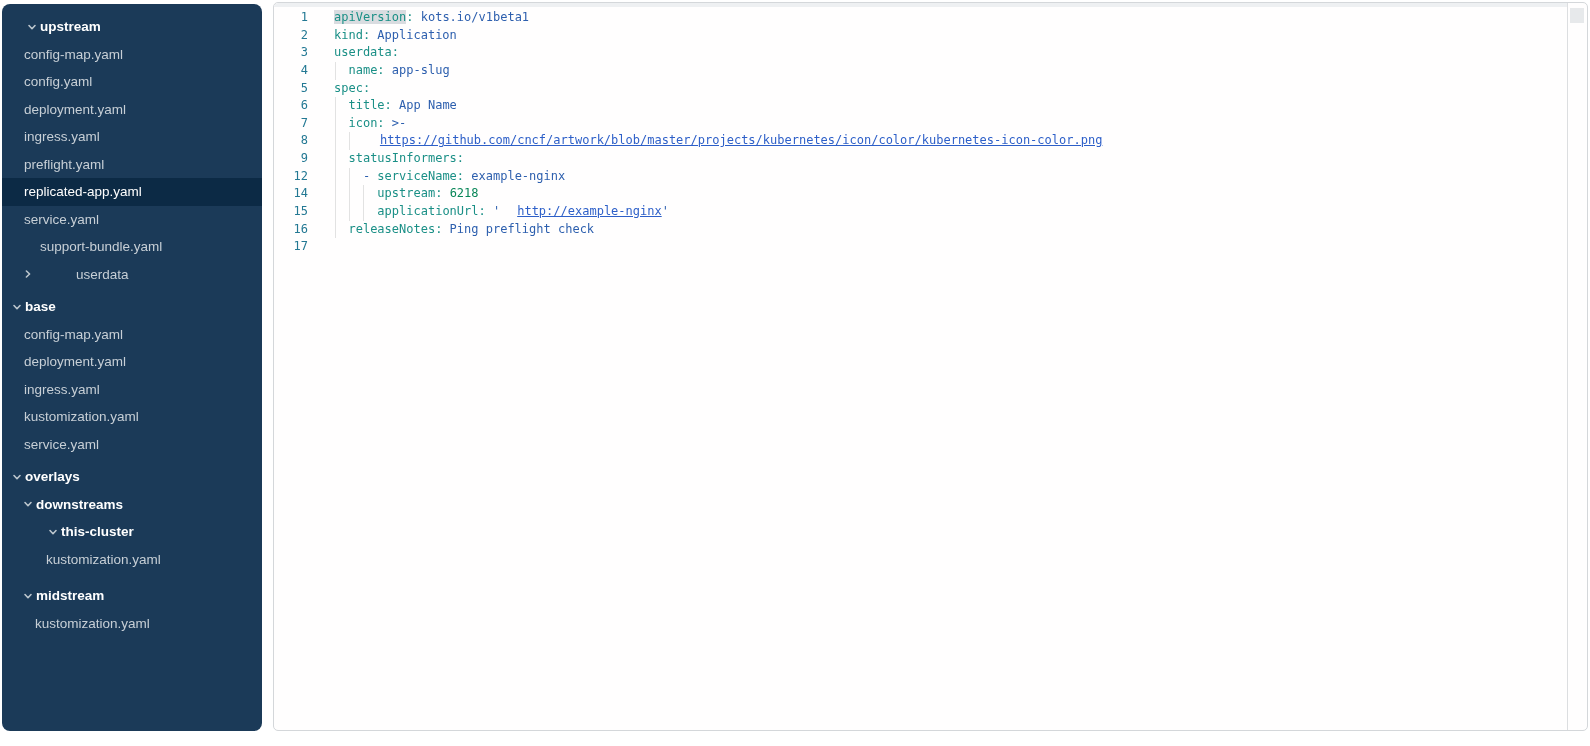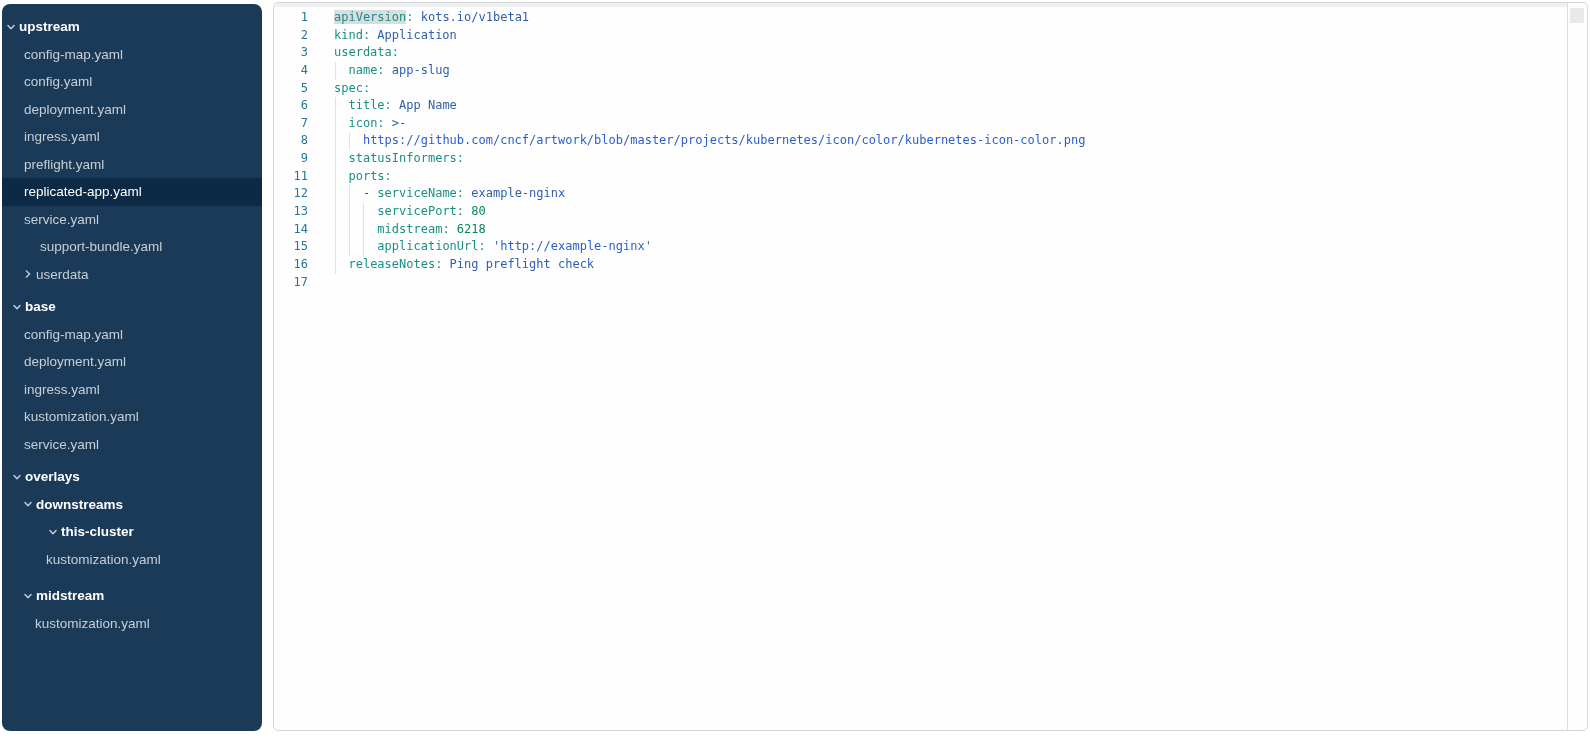--- a/index.html
+++ b/index.html
@@ -29,21 +29,21 @@
     position:absolute; left:2px; top:4px; width:260px; height:727px;
     background:var(--sidebar-bg); border-radius:8px; padding-top:9px;
     overflow:hidden;
   }
   .row {
     height:27.5px; display:flex; align-items:center;
     font-size:13.5px; color:var(--sidebar-file-text); cursor:pointer;
     white-space:nowrap;
   }
   .row.folder { color:var(--sidebar-folder-text); font-weight:bold; }
-  .row.folder.muted { color:var(--sidebar-file-text); font-weight:normal; }
+  .row.folder.muted { color:var(--sidebar-file-text); font-weight:normal;gap:40px; }
   .row.selected { background:var(--sidebar-selected-bg); color:#ffffff; font-weight:normal; }
   .row .chev { width:13px; display:inline-flex; align-items:center; flex:0 0 13px; }
   .row .chev svg { stroke:var(--chevron); }
   .gap-sm { margin-top:5px; }
   .gap-md { margin-top:9px; }
 
   
   .editor {
     position:absolute; left:273px; top:2px; width:1315px; height:729px;
     background:#fffefe; border:1px solid var(--editor-border); border-radius:5px;
@@ -64,29 +64,29 @@
   .line { position:relative; height:17.65px; line-height:17.65px; white-space:pre; display:flex; }
   .ln {
     width:34px; flex:0 0 34px; text-align:right; color:var(--line-number);
     user-select:none;
   }
   .ltext { margin-left:26px; position:relative; }
   .g { position:absolute; top:0; bottom:0; width:1px; background:var(--indent-guide); }
   .tk-key   { color:var(--yaml-key); }
   .tk-value { color:var(--yaml-value); }
   .tk-num   { color:var(--yaml-number); }
-  .tk-link  { color:var(--yaml-link); cursor:pointer; }
+  .tk-link  { color:var(--yaml-link); text-decoration:underline; cursor:pointer;margin-left:17px; }
   .tk-plain { color:#333333; }
   .hl { background:var(--word-highlight); }
 </style>
 </head>
 <body>
 
 <aside class="sidebar" id="file-tree">
-    <div class="row folder" style="padding-left: 4px;">
+    <div class="row folder" style="padding-left: 25px;">
       <span class="chev">
         <svg width="10" height="10" viewBox="0 0 10 10" fill="none" stroke-width="1.6" stroke-linecap="round" stroke-linejoin="round">
           <path d="M2 3.5 L5 6.7 L8 3.5"></path>
         </svg>
       </span>
       <span>upstream</span>
     </div>
     <div class="row file" style="padding-left: 22px;">
       <span>config-map.yaml</span>
     </div>
@@ -187,23 +187,21 @@
   <div class="codearea" id="code-area">
       <div class="line"><span class="ln">1</span><span class="ltext"><span class="tk-key hl">apiVersion</span><span class="tk-key">:</span><span class="tk-value"> kots.io/v1beta1</span></span></div>
       <div class="line"><span class="ln">2</span><span class="ltext"><span class="tk-key">kind:</span><span class="tk-value"> Application</span></span></div>
       <div class="line"><span class="ln">3</span><span class="ltext"><span class="tk-key">userdata:</span></span></div>
       <div class="line"><span class="ln">4</span><span class="ltext"><span class="g" style="left: 0.5px;"></span><span class="tk-plain">  </span><span class="tk-key">name:</span><span class="tk-value"> app-slug</span></span></div>
       <div class="line"><span class="ln">5</span><span class="ltext"><span class="tk-key">spec:</span></span></div>
       <div class="line"><span class="ln">6</span><span class="ltext"><span class="g" style="left: 0.5px;"></span><span class="tk-plain">  </span><span class="tk-key">title:</span><span class="tk-value"> App Name</span></span></div>
       <div class="line"><span class="ln">7</span><span class="ltext"><span class="g" style="left: 0.5px;"></span><span class="tk-plain">  </span><span class="tk-key">icon:</span><span class="tk-value"> &gt;-</span></span></div>
       <div class="line"><span class="ln">8</span><span class="ltext"><span class="g" style="left: 0.5px;"></span><span class="g" style="left: 14.95px;"></span><span class="tk-plain">    </span><span class="tk-link">https://github.com/cncf/artwork/blob/master/projects/kubernetes/icon/color/kubernetes-icon-color.png</span></span></div>
       <div class="line"><span class="ln">9</span><span class="ltext"><span class="g" style="left: 0.5px;"></span><span class="tk-plain">  </span><span class="tk-key">statusInformers:</span></span></div>
-      <div class="line"><span class="ln">11</span><span class="ltext"><span class="g" style="left: 0.5px;"></span><span class="tk-plain">  </span><span class="tk-key">ports:</span></span></div>
       <div class="line"><span class="ln">12</span><span class="ltext"><span class="g" style="left: 0.5px;"></span><span class="g" style="left: 14.95px;"></span><span class="tk-plain">    </span><span class="tk-value">- </span><span class="tk-key">serviceName:</span><span class="tk-value"> example-nginx</span></span></div>
-      <div class="line"><span class="ln">13</span><span class="ltext"><span class="g" style="left: 0.5px;"></span><span class="g" style="left: 14.95px;"></span><span class="g" style="left: 29.4px;"></span><span class="tk-plain">      </span><span class="tk-key">servicePort:</span><span class="tk-plain"> </span><span class="tk-num">80</span></span></div>
-      <div class="line"><span class="ln">14</span><span class="ltext"><span class="g" style="left: 0.5px;"></span><span class="g" style="left: 14.95px;"></span><span class="g" style="left: 29.4px;"></span><span class="tk-plain">      </span><span class="tk-key">midstream:</span><span class="tk-plain"> </span><span class="tk-num">6218</span></span></div>
+      <div class="line"><span class="ln">14</span><span class="ltext"><span class="g" style="left: 0.5px;"></span><span class="g" style="left: 14.95px;"></span><span class="g" style="left: 29.4px;"></span><span class="tk-plain">      </span><span class="tk-key">upstream:</span><span class="tk-plain"> </span><span class="tk-num">6218</span></span></div>
       <div class="line"><span class="ln">15</span><span class="ltext"><span class="g" style="left: 0.5px;"></span><span class="g" style="left: 14.95px;"></span><span class="g" style="left: 29.4px;"></span><span class="tk-plain">      </span><span class="tk-key">applicationUrl:</span><span class="tk-value"> '</span><span class="tk-link">http://example-nginx</span><span class="tk-value">'</span></span></div>
       <div class="line"><span class="ln">16</span><span class="ltext"><span class="g" style="left: 0.5px;"></span><span class="tk-plain">  </span><span class="tk-key">releaseNotes:</span><span class="tk-value"> Ping preflight check</span></span></div>
       <div class="line"><span class="ln">17</span><span class="ltext"></span></div>
     </div>
   <div class="sb-line"></div>
   <div class="sb-thumb"></div>
 </main>
 
 </body></html>

